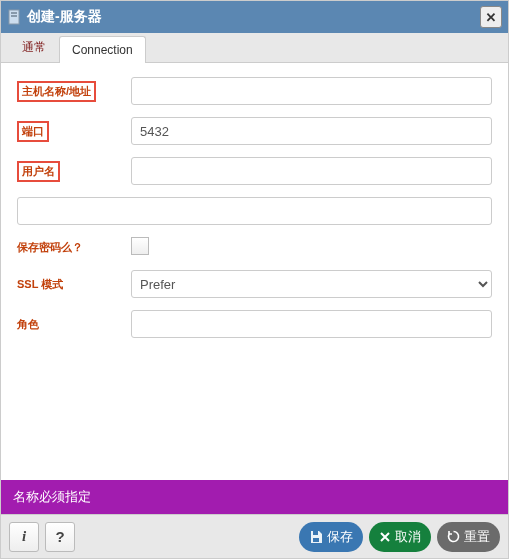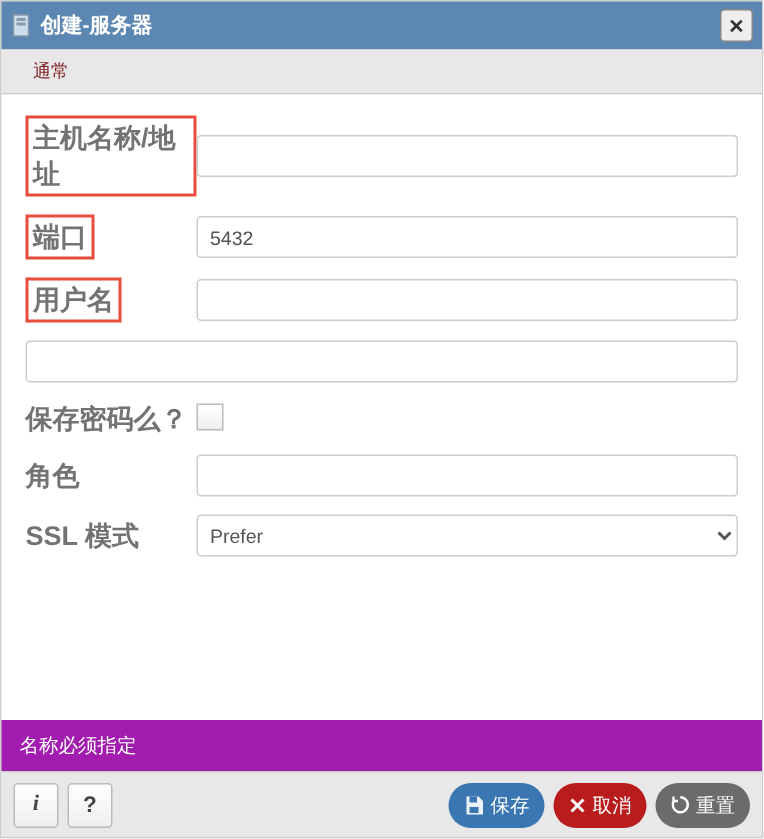--- a/index.html
+++ b/index.html
@@ -8,35 +8,35 @@
 .titlebar { background: #5b87b2; color: #fff; height: 32px; display: flex; align-items: center; padding: 0 6px; }
 .title-icon { width: 14px; height: 16px; margin-right: 6px; display: inline-block; }
 .title-text { flex: 1; font-size: 14px; font-weight: bold; }
 .close-btn { width: 22px; height: 22px; background: #eee; border: 1px solid #888; border-radius: 3px; display: flex; align-items: center; justify-content: center; font-weight: bold; color: #333; cursor: pointer; font-size: 13px; }
 .tabbar { background: #e8e8e8; border-bottom: 1px solid #ccc; display: flex; height: 30px; align-items: flex-end; padding-left: 8px; }
 .tab { padding: 6px 12px; font-size: 12px; cursor: pointer; border: 1px solid transparent; border-bottom: none; position: relative; }
 .tab.active { background: #fff; border-color: #ccc; border-top-left-radius: 3px; border-top-right-radius: 3px; margin-bottom: -1px; color: #333; }
 .tab.inactive { color: #7f1d1d; }
 .form-area { flex: 1; padding: 14px 16px; background: #fff; overflow: auto; }
 .form-row { display: flex; align-items: center; margin-bottom: 12px; }
-.form-label { width: 114px; font-weight: bold; font-size: 18px; color: #737373; }
+.form-label { width: 114px; font-weight: bold; font-size: 11px; color: #c2410c; }
 .form-label .hl { border: 2px solid #e74c3c; padding: 1px 3px; display: inline-block; }
 .form-input { flex: 1; }
 .form-input input[type="text"], .form-input input[type="password"], .form-input select {
   width: 100%; height: 28px; border: 1px solid #ccc; border-radius: 3px; padding: 0 8px; font-size: 13px; color: #555; background: #fff;
 }
 .form-input select { padding: 0 4px; }
 .checkbox-wrap { width: 18px; height: 18px; border: 1px solid #bbb; background: linear-gradient(#fff,#eee); display: inline-block; }
 .error-bar { background: #a21caf; color: #fff; padding: 8px 12px; font-size: 13px; font-family: Liberation Serif, serif; }
 .footer { background: #e8e8e8; border-top: 1px solid #ccc; height: 44px; display: flex; align-items: center; padding: 0 8px; }
 .icon-btn { width: 30px; height: 30px; background: linear-gradient(#fff,#eee); border: 1px solid #bbb; border-radius: 3px; margin-right: 6px; display: flex; align-items: center; justify-content: center; font-size: 15px; font-weight: bold; color: #444; cursor: pointer; }
 .spacer { flex: 1; }
 .action-btn { height: 30px; border: none; border-radius: 15px; padding: 0 10px; color: #fff; font-size: 13px; display: inline-flex; align-items: center; margin-left: 6px; cursor: pointer; font-family: inherit; }
 .btn-save { background: #3a77b2; }
-.btn-cancel { background: #b91c1c; }
+.btn-cancel { background: #15803d; }
 .btn-reset { background: #6b6b6b; }
 .action-btn svg { margin-right: 4px; }
 </style>
 </head>
 <body>
 
 <div class="dialog">
 
   <div class="titlebar">
     <span class="title-icon">
@@ -45,20 +45,21 @@
           <rect x="4" y="3" width="6" height="2" fill="#89a"></rect>
           <rect x="4" y="6" width="6" height="2" fill="#89a"></rect>
         </svg>
     </span>
     <span class="title-text">创建-服务器</span>
     <span class="close-btn">✕</span>
   </div>
 
   <div class="tabbar">
     <div class="tab inactive">通常</div>
+    <div class="tab active">Connection</div>
   </div>
 
   <div class="form-area">
 
     <div class="form-row">
       <div class="form-label"><span class="hl">主机名称/地址</span></div>
       <div class="form-input"><input type="text" value="" style=""></div>
     </div>
 
     <div class="form-row">
@@ -75,31 +76,31 @@
     <div class="form-row">
       <div class="form-input"><input type="password" value="" style=""></div>
     </div>
 
     <div class="form-row">
       <div class="form-label">保存密码么？</div>
       <div class="form-input"><span class="checkbox-wrap"></span></div>
     </div>
 
     <div class="form-row">
-      <div class="form-label">角色</div>
-      <div class="form-input"><input type="text" value="" style=""></div>
-    </div>
-
-    <div class="form-row">
       <div class="form-label">SSL 模式</div>
       <div class="form-input">
         <select>
           <option>Prefer</option>
         </select>
       </div>
+    </div>
+
+    <div class="form-row">
+      <div class="form-label">角色</div>
+      <div class="form-input"><input type="text" value="" style=""></div>
     </div>
 
   </div>
 
   <div class="error-bar">
     <span>名称必须指定</span>
   </div>
 
   <div class="footer">
     <div class="icon-btn">

